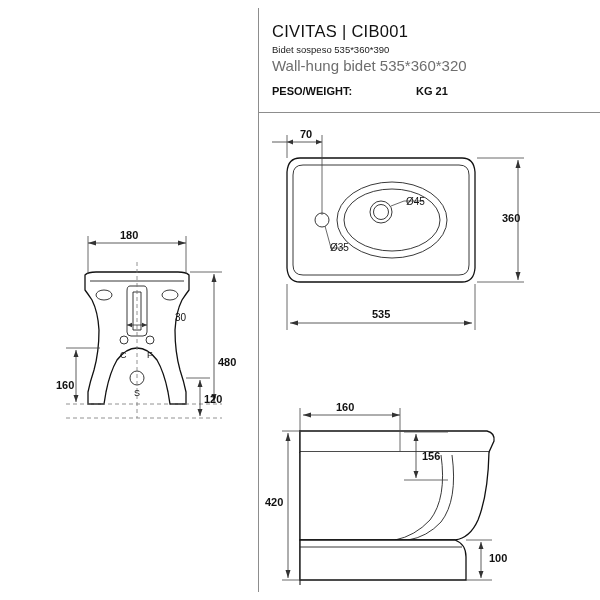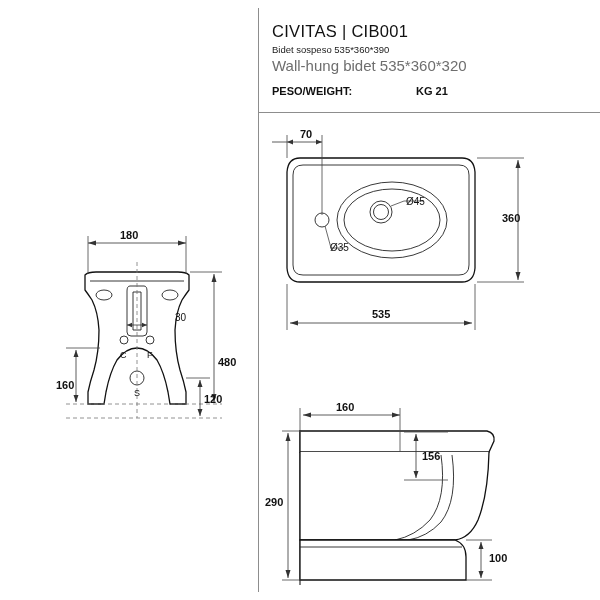--- a/index.html
+++ b/index.html
@@ -195,21 +195,21 @@
 
     <path class="ln-dim" d="M481,542 L481,578"></path>
     <polygon points="481,542 478.5,549 483.5,549" fill="#333"></polygon>
     <polygon points="481,578 478.5,571 483.5,571" fill="#333"></polygon>
     <path class="ln-thin" d="M466,540 L492,540"></path>
     <path class="ln-thin" d="M466,580 L492,580"></path>
   </svg>
 
   <div class="dim-text" style="left:336px; top:401px;">160</div>
   <div class="dim-text" style="left:422px; top:450px;">156</div>
-  <div class="dim-text" style="left:265px; top:496px;">290</div>
+  <div class="dim-text" style="left:265px; top:496px;">420</div>
   <div class="dim-text" style="left:489px; top:552px;">100</div>
 
   <svg width="600" height="600">
 
     <path class="shape" d="M85,275 Q88,272 96,272 L178,272 Q186,272 189,275
                            L189,290 Q186,294 182,300 Q176,312 175,330
                            Q175,352 180,370 Q184,382 186,392 L186,404
                            L170,404 L168,392 Q164,372 157,360 Q148,348 137,348
                            Q126,348 117,360 Q110,372 106,392 L104,404
                            L88,404 L88,392 Q90,382 94,370 Q99,352 99,330

